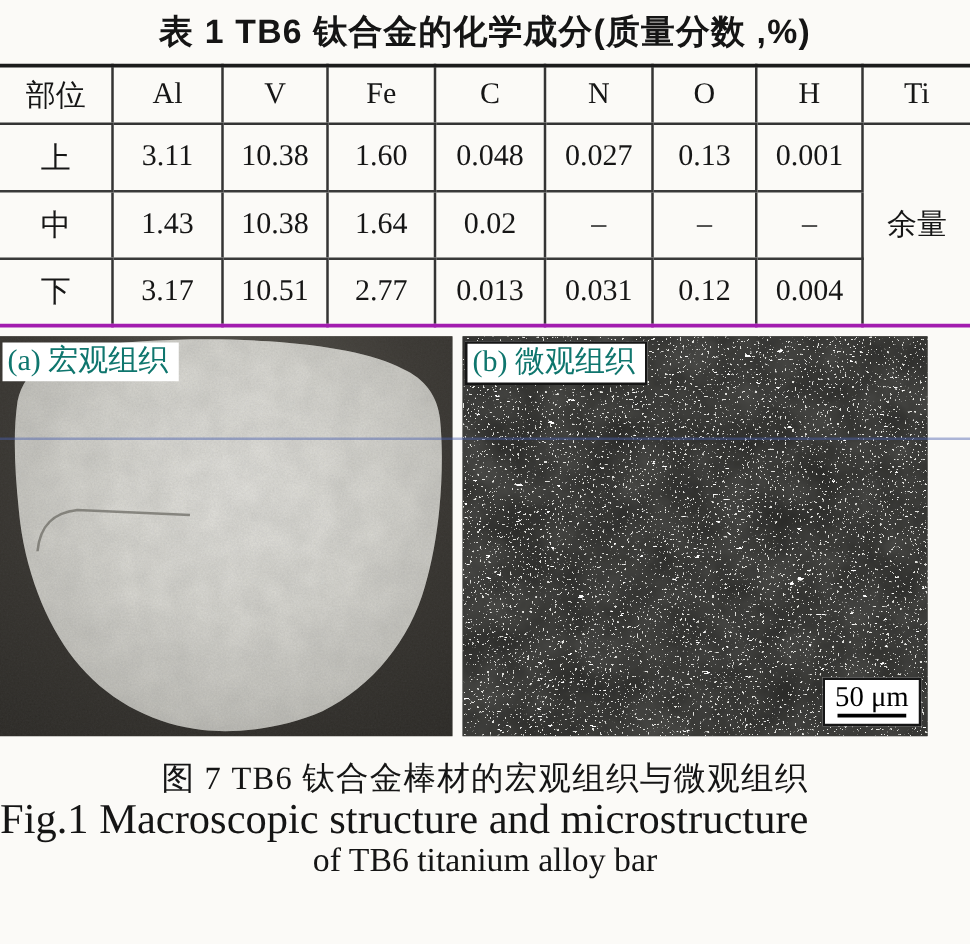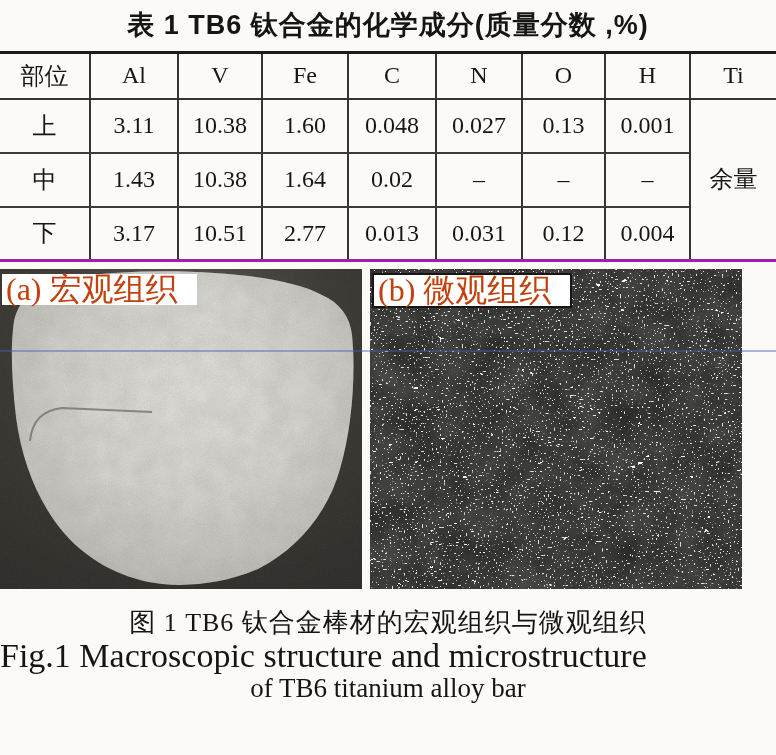--- a/index.html
+++ b/index.html
@@ -63,23 +63,23 @@
     position: relative;
   }
   .panel { position: relative; height: 320px; overflow: hidden; }
   .panel-a { width: 362px; background: #37342f; }
   .panel-gap { width: 8px; background: #fbfaf7; }
   .panel-b { width: 372px; background: #262624; }
   .panel svg { display: block; position: absolute; left: 0; top: 0; }
 
   .panel-label {
     position: absolute; left: 2px; top: 5px;
-    background: #ffffff; color: #c2410c;
-    font-size: 32px; line-height: 28px;
-    padding: 1px 19px 2px 4px;
+    background: #ffffff; color: #0f766e;
+    font-size: 24px; line-height: 28px;
+    padding: 1px 8px 2px 4px;
     white-space: nowrap;
   }
   .panel-b .panel-label { border: 2px solid #161616; top: 4px; }
 
   .scale-box {
     position: absolute; right: 5px; bottom: 8px;
     background: #ffffff; border: 2px solid #161616;
     padding: 1px 8px 5px 8px;
     text-align: center;
   }
@@ -239,22 +239,26 @@
             <feColorMatrix in="b" type="matrix" values="0 0 0 0 1  0 0 0 0 1  0 0 0 0 1  0 0 0 26 -16.5" result="bb"></feColorMatrix>
             <feComposite in="bb" in2="SourceAlpha" operator="in"></feComposite>
           </filter>
         </defs>
         <rect x="0" y="0" width="406" height="320" fill="#262624"></rect>
         <rect x="0" y="0" width="406" height="320" fill="#fff" filter="url(#cloudB)"></rect>
         <rect x="0" y="0" width="406" height="320" fill="#fff" filter="url(#speckFine)" opacity="0.85"></rect>
         <rect x="0" y="0" width="406" height="320" fill="#fff" filter="url(#speckBig)"></rect>
       </svg>
       <div class="panel-label">(b) 微观组织</div>
+      <div class="scale-box">
+        <div class="scale-text">50 μm</div>
+        <div class="scale-rule"></div>
+      </div>
     </div>
 
     <div class="scan-line"></div>
   </div>
 
-  <div class="caption-zh">图 1  TB6 钛合金棒材的宏观组织与微观组织</div>
+  <div class="caption-zh">图 7  TB6 钛合金棒材的宏观组织与微观组织</div>
   <div class="caption-en">Fig.1  Macroscopic structure and microstructure</div>
   <div class="caption-en2">of TB6 titanium alloy bar</div>
 
 </div>
 
 </body></html>

